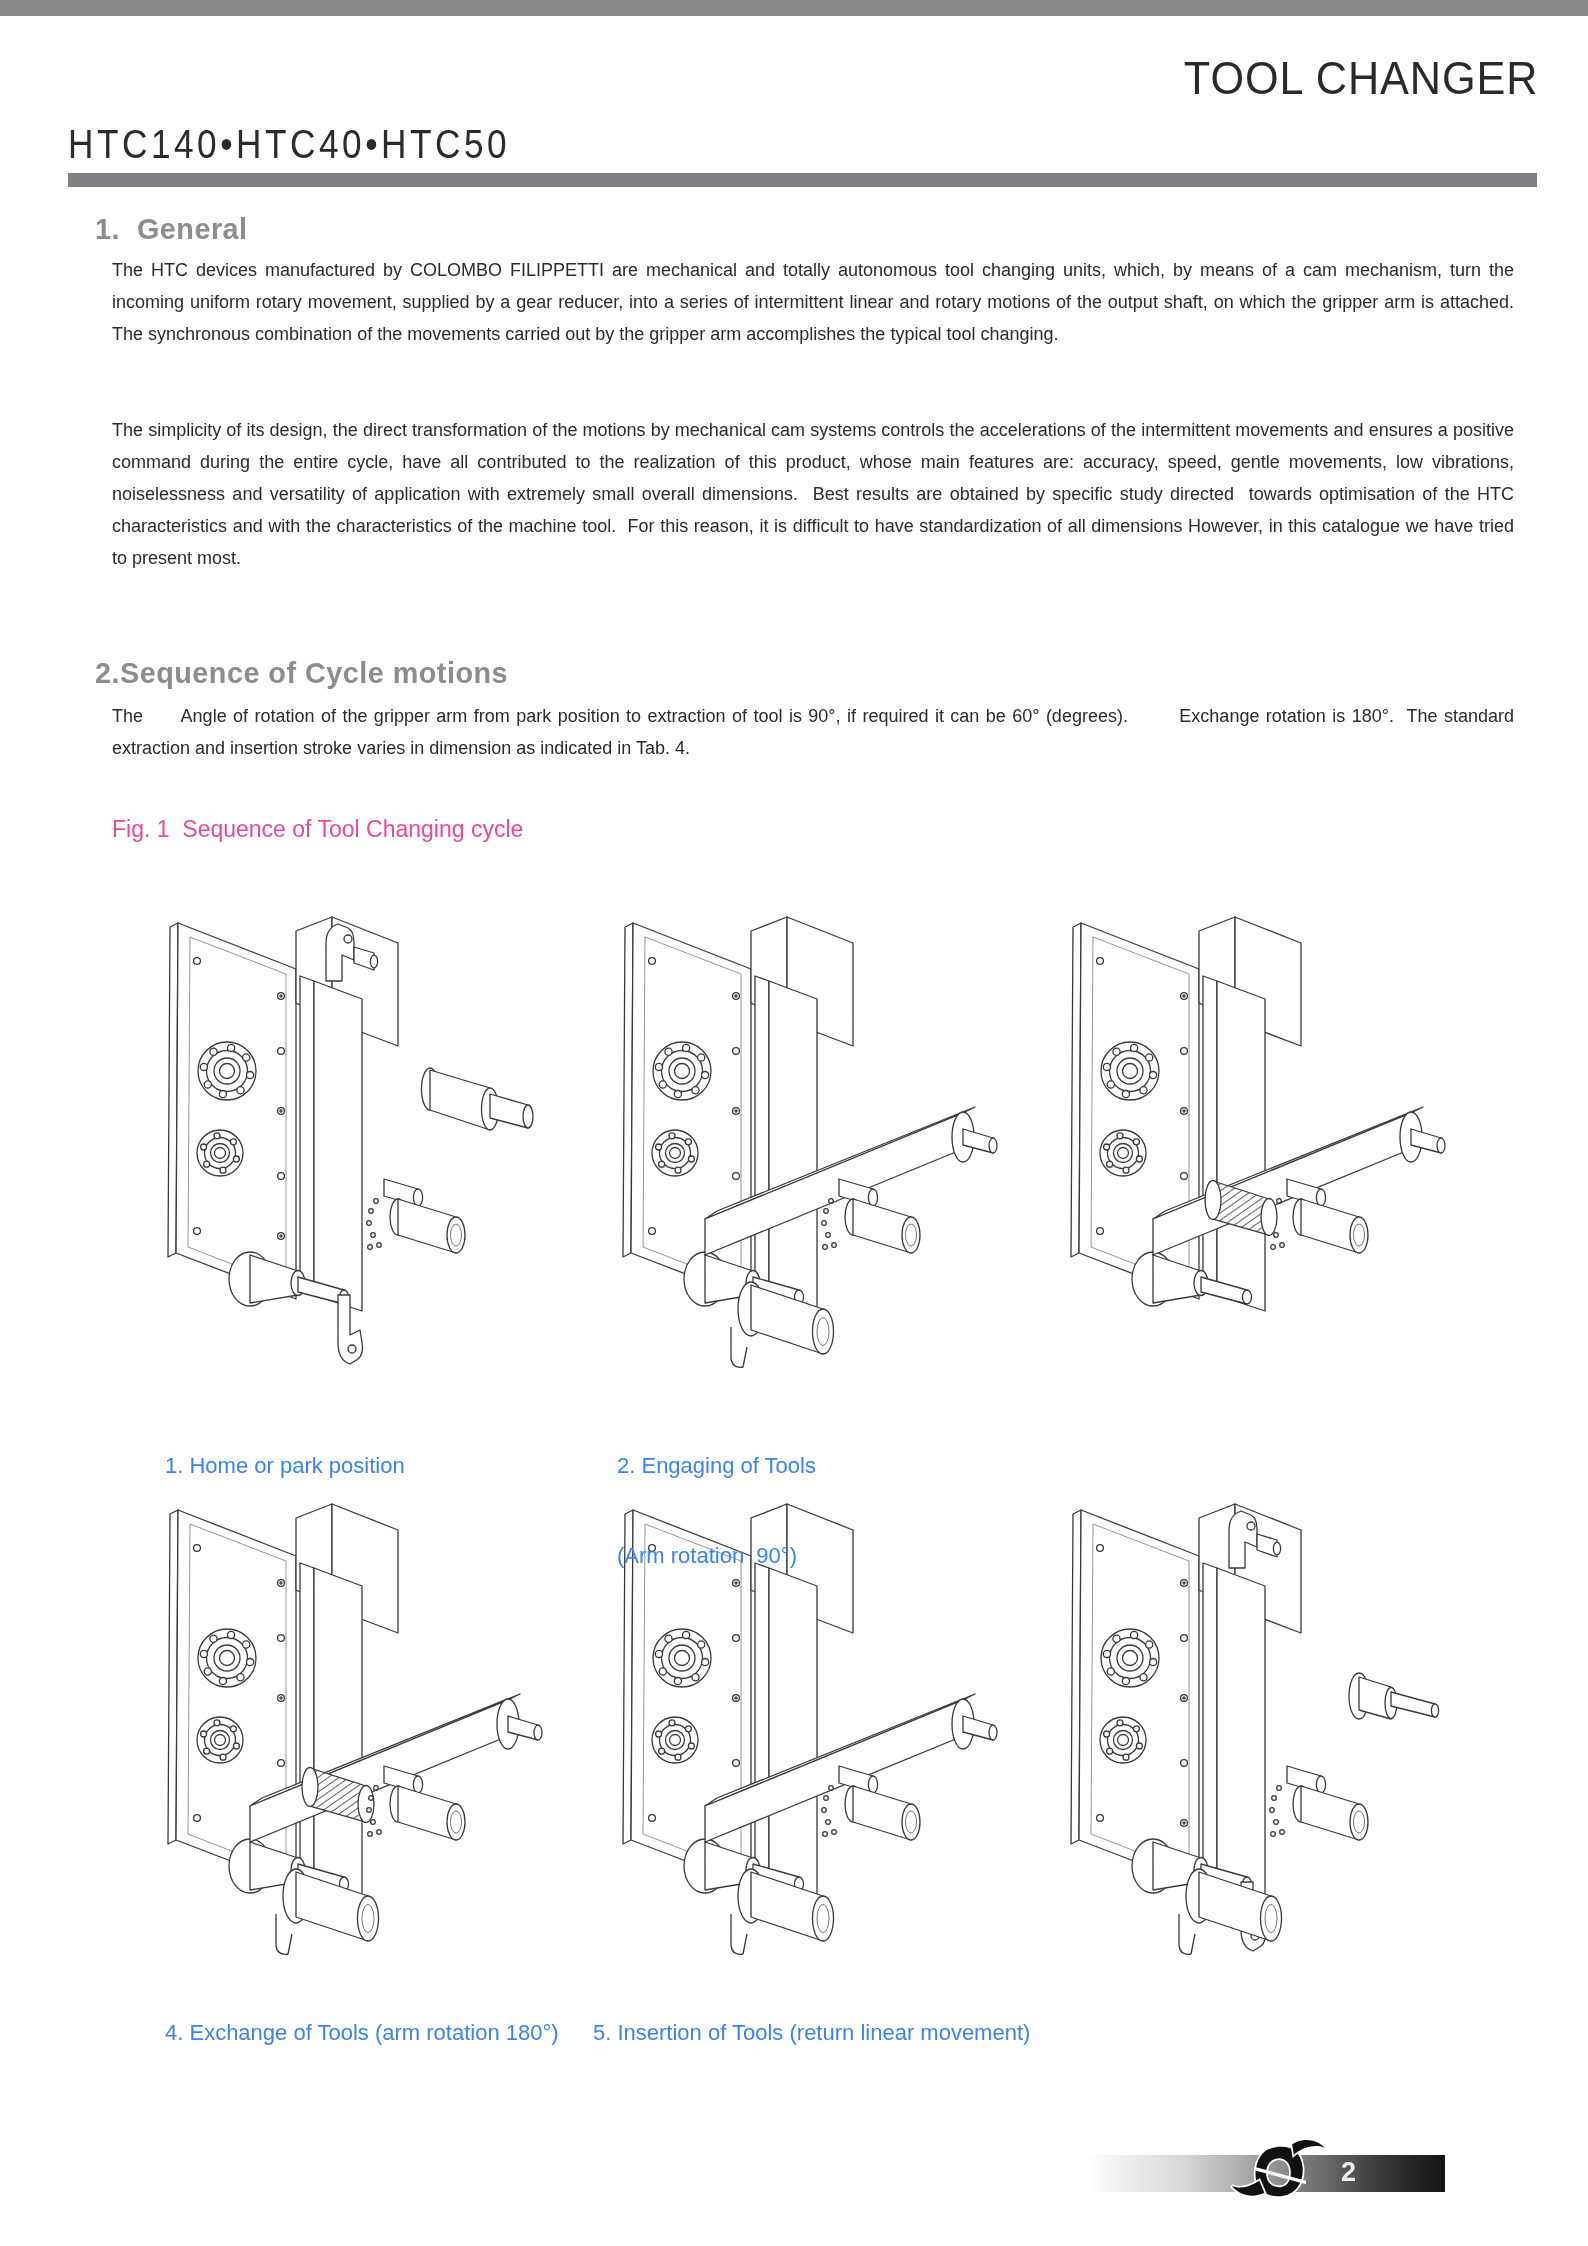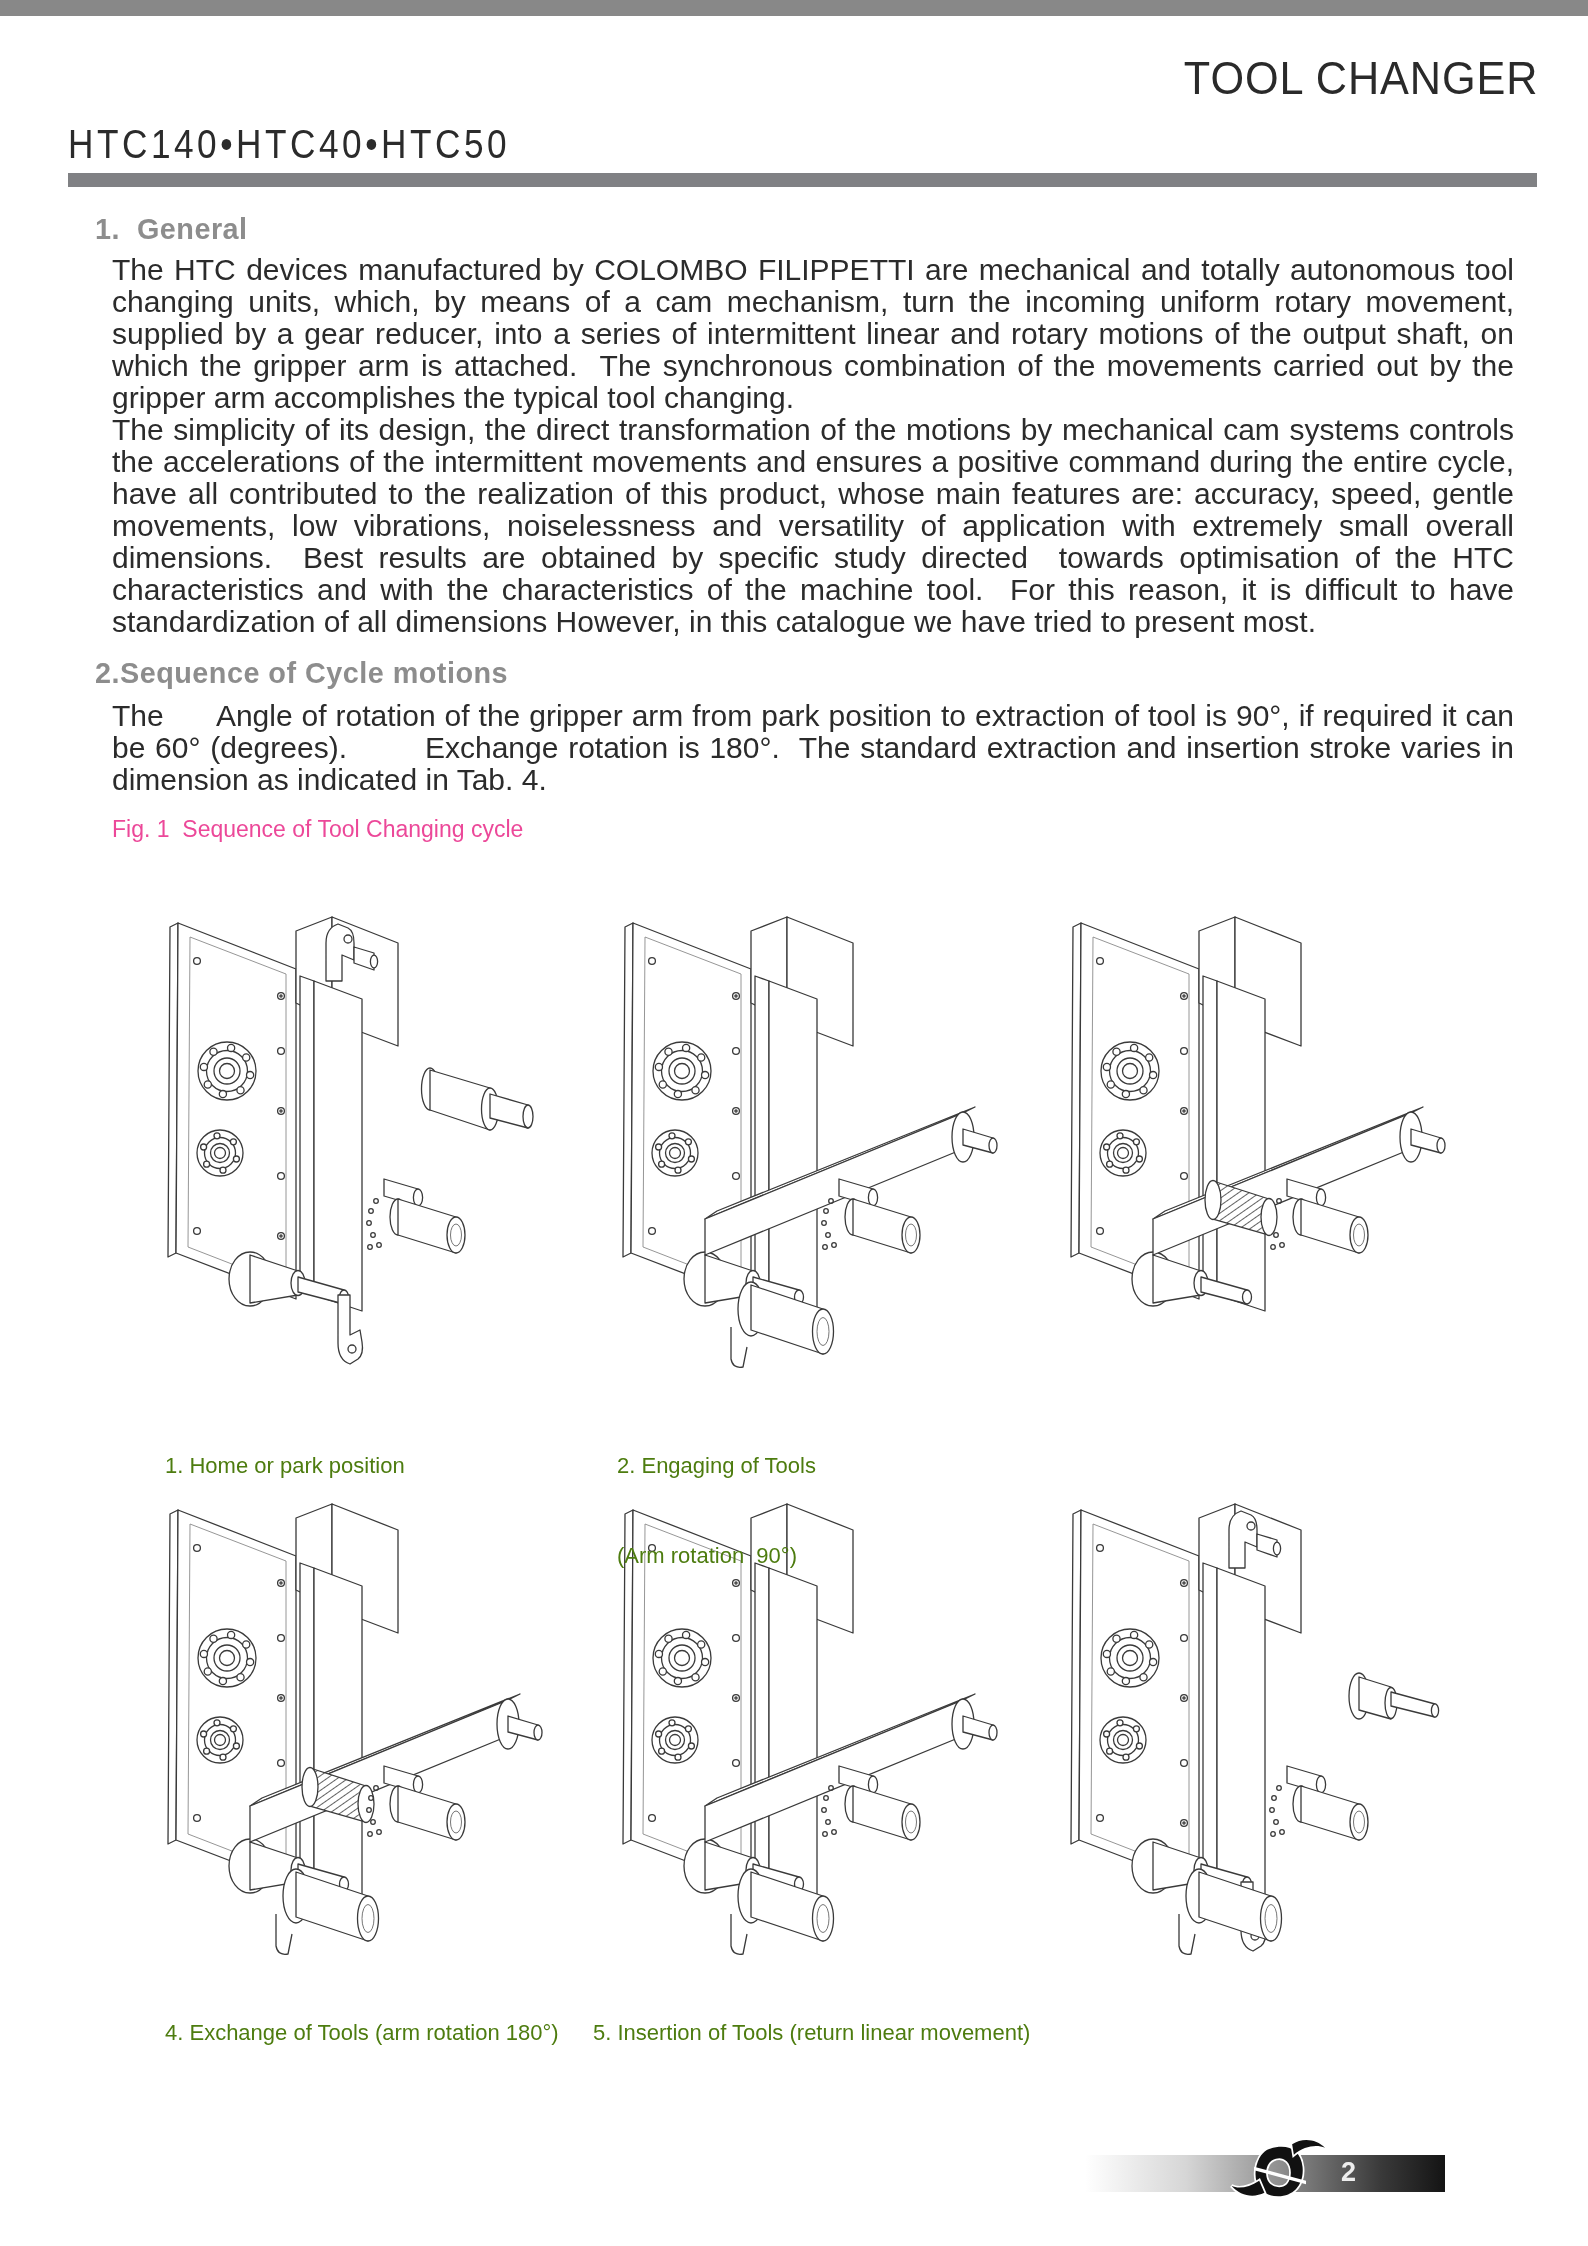--- a/index.html
+++ b/index.html
@@ -18,32 +18,32 @@
     letter-spacing:4px;transform:scaleX(.88);transform-origin:left center;white-space:pre;
   }
   .top-rule{top:157px;left:68px;width:1469px;height:14px;background:#808184;}
   .sec-heading{
     font-size:30px;font-weight:700;color:#8d8d8d;letter-spacing:.5px;
     transform:scaleX(.96);transform-origin:left center;white-space:pre;
   }
   .h1{top:196px;left:95px;}
   .h2{top:640px;left:95px;}
   .body-par{
-    left:112px;width:1402px;font-size:30px;line-height:32px;
+    left:112px;width:1402px;font-size:18px;line-height:32px;
     text-align:justify;white-space:pre-wrap;color:#2b2b2b;
   }
   .p1{top:238px;}
   .p2{top:398px;}
   .p3{top:684px;}
   .fig-label{top:800px;left:112px;font-size:23px;color:#ec4899;white-space:pre;}
   .figcell{width:445px;height:500px;}
   .figcell svg{width:445px;height:500px;display:block;}
   .c1{left:100px;top:865px;}  .c2{left:555px;top:865px;}  .c3{left:1003px;top:865px;}
   .c4{left:100px;top:1452px;} .c5{left:555px;top:1452px;} .c6{left:1003px;top:1452px;}
-  .figcap{font-size:22px;line-height:30px;color:#4d7c0f;white-space:pre;}
+  .figcap{font-size:22px;line-height:30px;color:#3b82f6;white-space:pre;}
   .cap1{left:165px;top:1375px;} .cap2{left:617px;top:1375px;} .cap3{left:1045px;top:1375px;width:360px;}
   .cap4{left:165px;top:1942px;} .cap5{left:593px;top:1942px;} .cap6{left:1045px;top:1942px;}
   .footer-bar{
     left:1085px;top:2139px;width:360px;height:37px;
     background:linear-gradient(to right,rgba(255,255,255,0) 0%,#d6d6d6 28%,#8d8d8d 55%,#3a3a3a 82%,#141414 100%);
   }
   .page-num{left:1341px;top:2141px;font-size:27px;font-weight:700;color:#ededed;}
   .logo{left:1228px;top:2112px;width:104px;height:88px;}
   .symstore{position:absolute;width:0;height:0;overflow:hidden;}
 </style>

